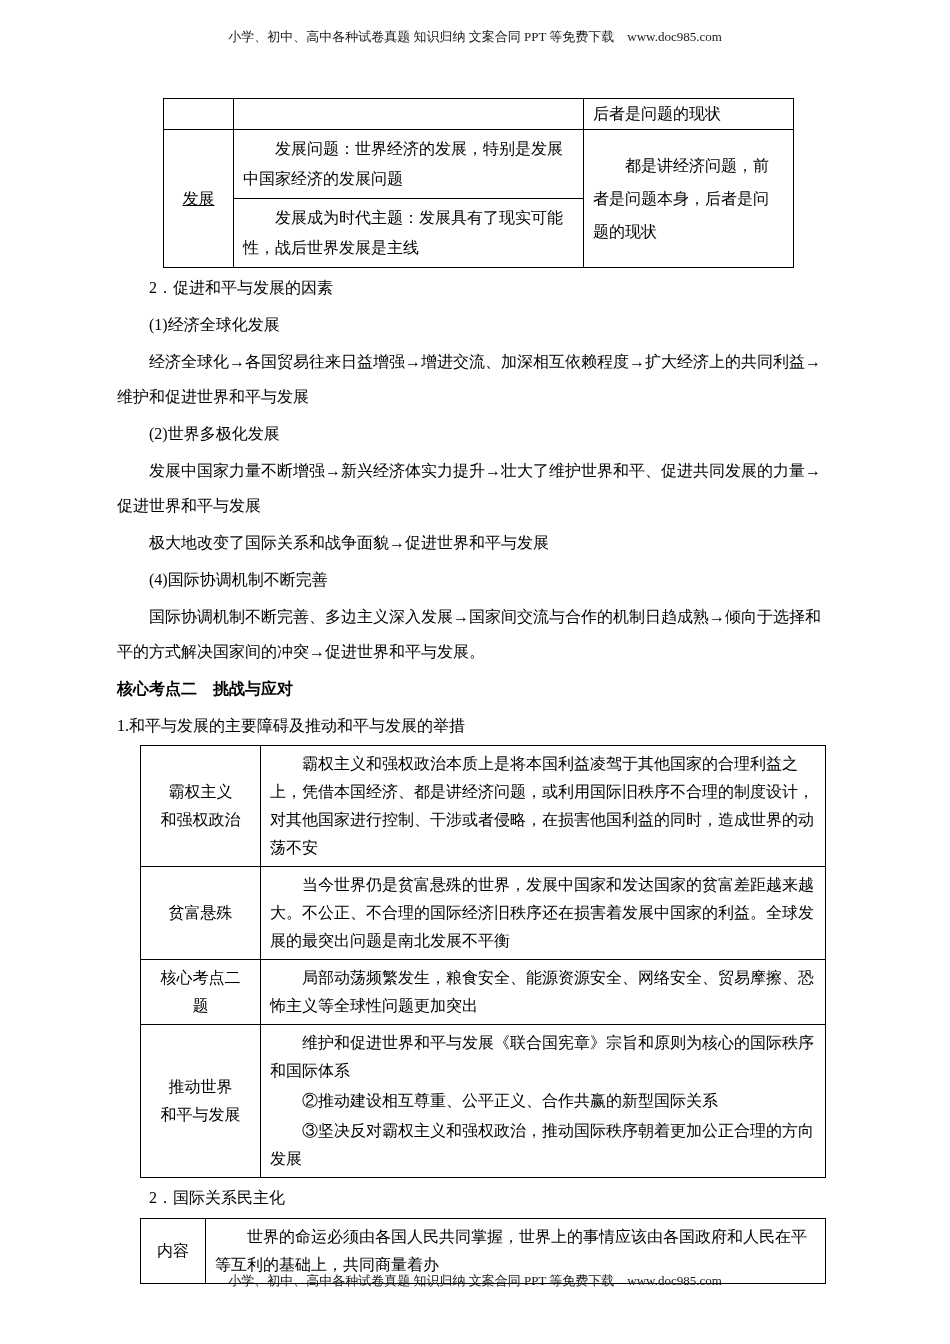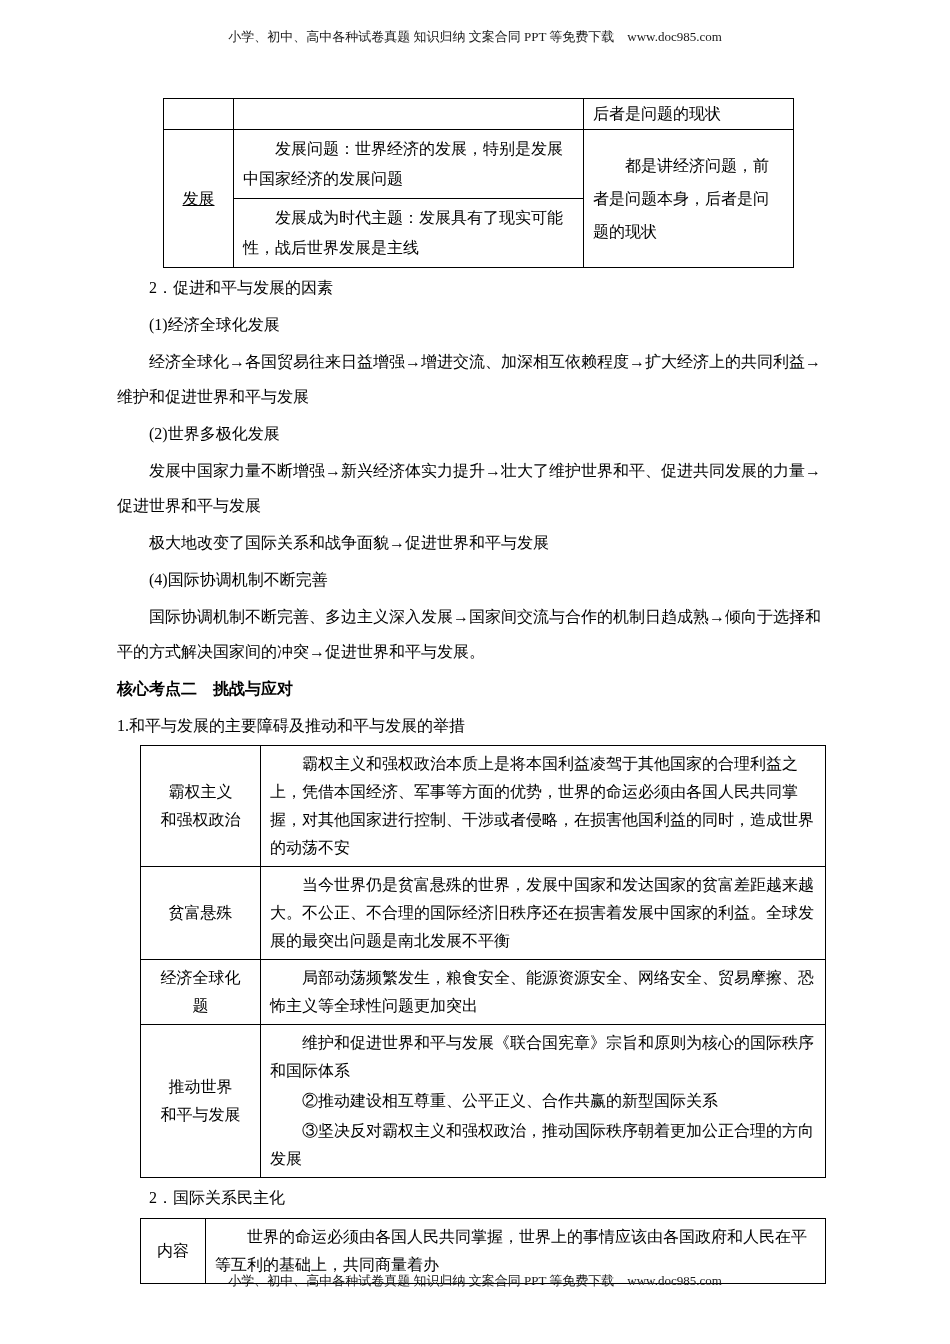--- a/index.html
+++ b/index.html
@@ -103,34 +103,34 @@
           <col style="width:120px">
           <col style="width:565px">
         </colgroup>
       <tbody>
         <tr>
           <td class="lab">
             <span>霸权主义</span>
             <span>和强权政治</span>
           </td>
           <td class="cell">
-            <p>霸权主义和强权政治本质上是将本国利益凌驾于其他国家的合理利益之上，凭借本国经济、军事等方面的优势，世界的命运必须由各国人民共同掌握，对其他国家进行控制、干涉或者侵略，在损害他国利益的同时，造成世界的动荡不安</p>
+            <p>霸权主义和强权政治本质上是将本国利益凌驾于其他国家的合理利益之上，凭借本国经济、都是讲经济问题，或利用国际旧秩序不合理的制度设计，对其他国家进行控制、干涉或者侵略，在损害他国利益的同时，造成世界的动荡不安</p>
           </td>
         </tr>
         <tr>
           <td class="lab">
             <span>贫富悬殊</span>
           </td>
           <td class="cell">
             <p>当今世界仍是贫富悬殊的世界，发展中国家和发达国家的贫富差距越来越大。不公正、不合理的国际经济旧秩序还在损害着发展中国家的利益。全球发展的最突出问题是南北发展不平衡</p>
           </td>
         </tr>
         <tr>
           <td class="lab">
-            <span>经济全球化</span>
+            <span>核心考点二</span>
             <span>题</span>
           </td>
           <td class="cell">
             <p>局部动荡频繁发生，粮食安全、能源资源安全、网络安全、贸易摩擦、恐怖主义等全球性问题更加突出</p>
           </td>
         </tr>
         <tr>
           <td class="lab">
             <span>推动世界</span>
             <span>和平与发展</span>

